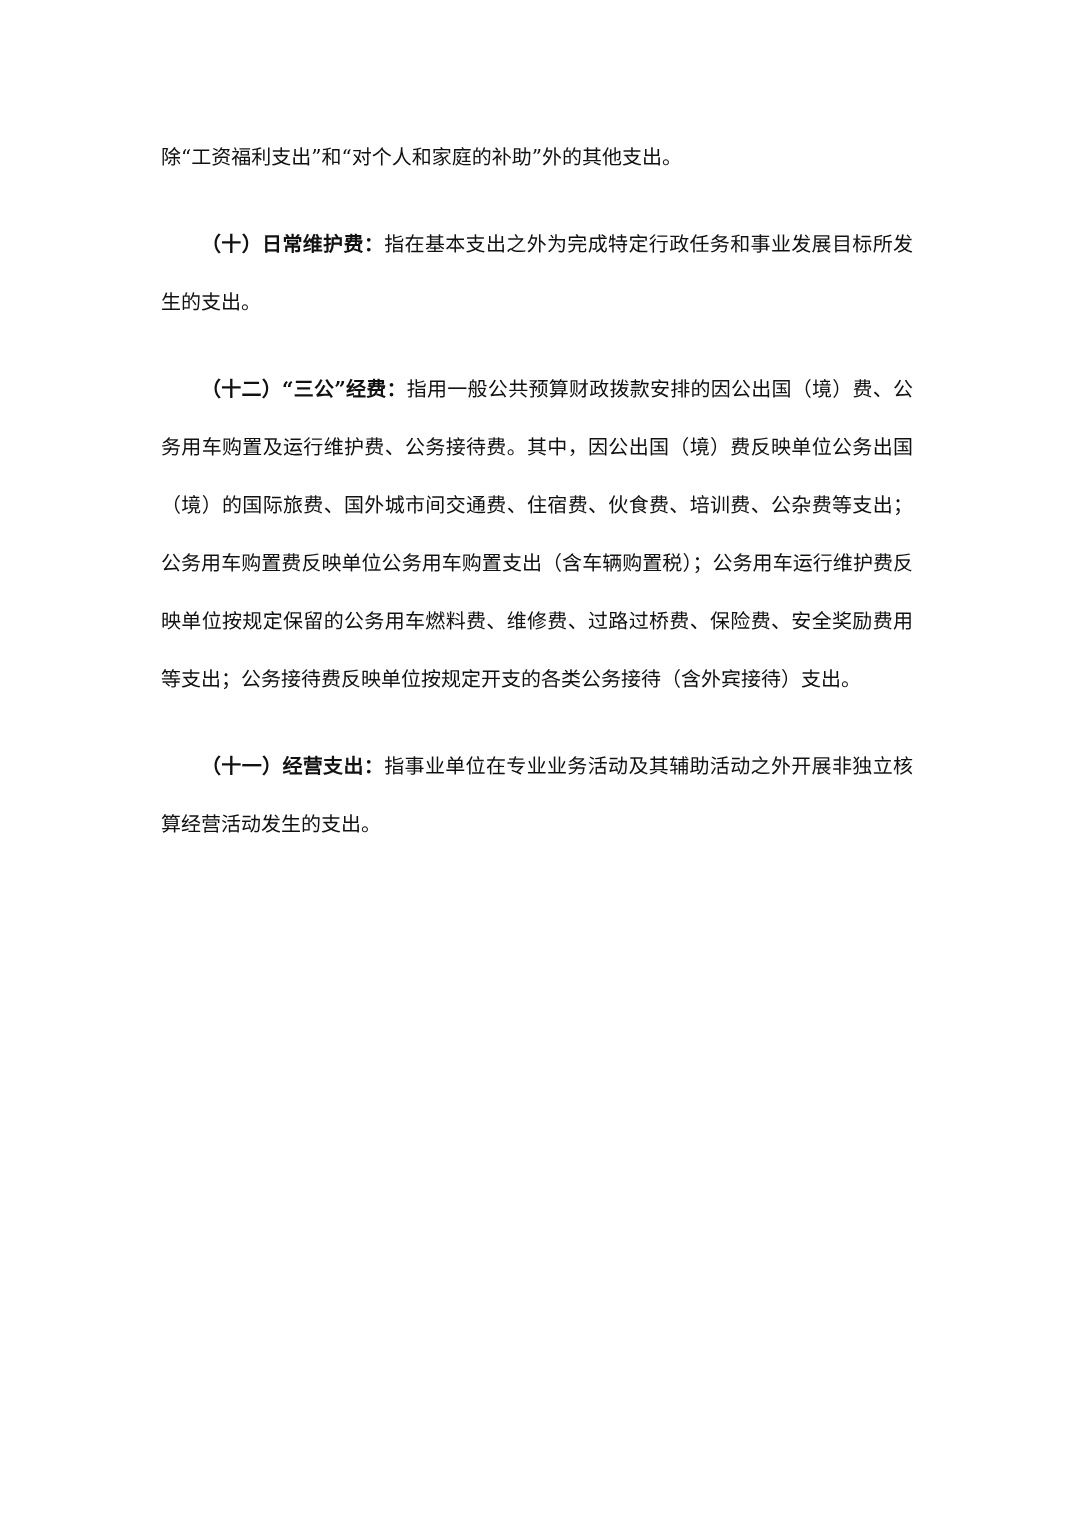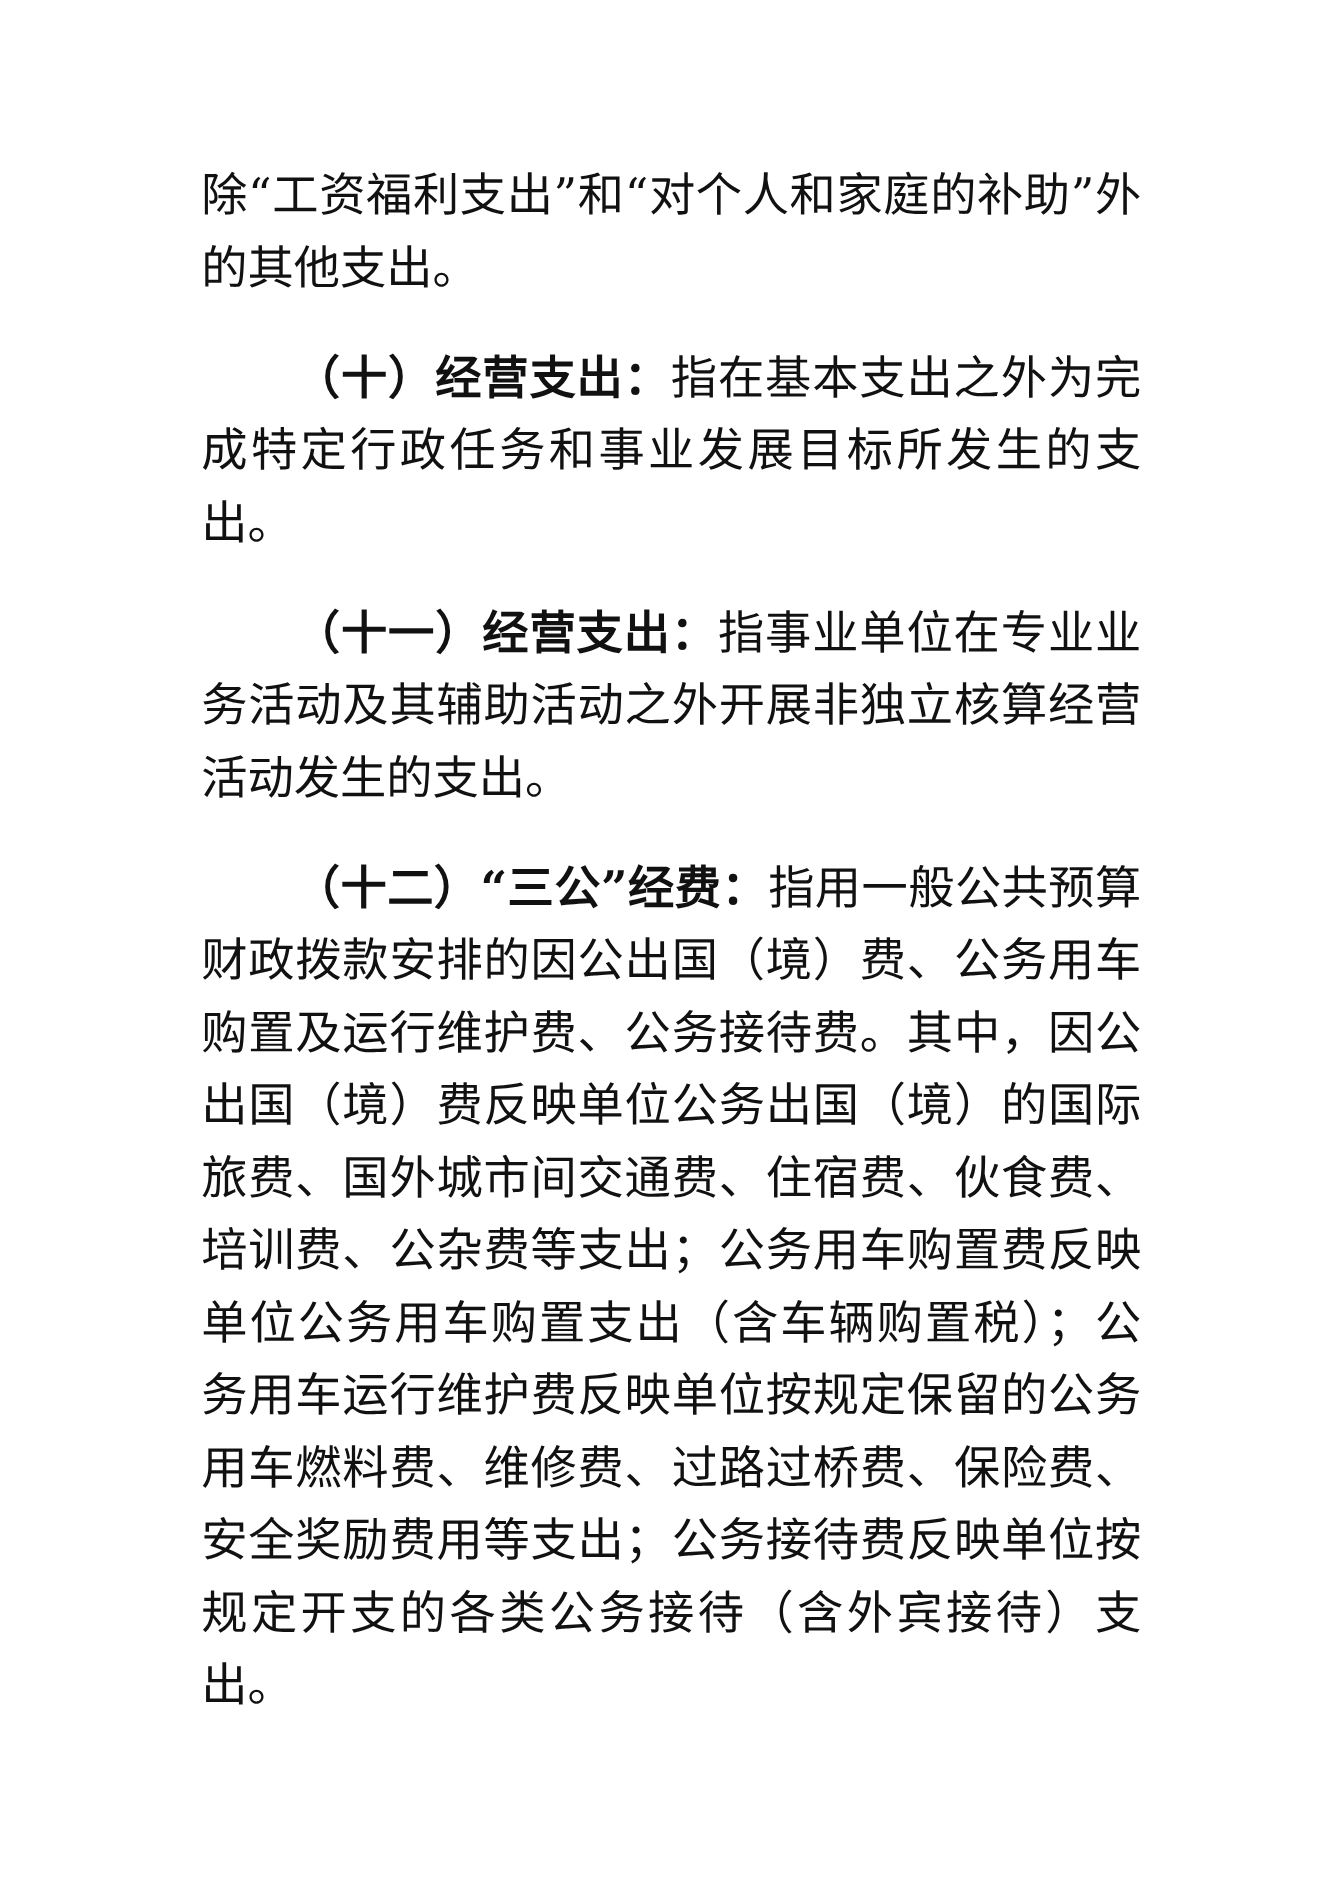--- a/index.html
+++ b/index.html
@@ -11,21 +11,21 @@
     width: 1074px;
     height: 1520px;
     overflow: hidden;
     font-family: "DejaVu Serif", "Liberation Serif", serif;
   }
   .page {
     width: 752px;
     margin: 0 auto;
     padding-top: 128px;
     color: #111111;
-    font-size: 37px;
+    font-size: 20px;
     line-height: 58px;
     text-align: justify;
     text-justify: inter-character;
   }
   .para {
     margin: 0 0 29px 0;
     word-break: break-all;
   }
   .para.indent {
     text-indent: 2em;
@@ -34,20 +34,20 @@
     font-weight: bold;
   }
 </style>
 </head>
 <body style="background: rgb(255, 255, 255);">
 
 <div class="page" style="color: rgb(17, 17, 17);">
   <div id="paragraphs">
   <p class="para"><span class="body-text">除“工资福利支出”和“对个人和家庭的补助”外的其他支出。</span></p>
 
-  <p class="para indent"><b class="lead">（十）经营支出：</b><span class="body-text">指在基本支出之外为完成特定行政任务和事业发展目标所发生的支出。</span></p>
+  <p class="para indent"><b class="lead">（十）日常维护费：</b><span class="body-text">指在基本支出之外为完成特定行政任务和事业发展目标所发生的支出。</span></p>
+
+  <p class="para indent"><b class="lead">（十二）“三公”经费：</b><span class="body-text">指用一般公共预算财政拨款安排的因公出国（境）费、公务用车购置及运行维护费、公务接待费。其中，因公出国（境）费反映单位公务出国（境）的国际旅费、国外城市间交通费、住宿费、伙食费、培训费、公杂费等支出；公务用车购置费反映单位公务用车购置支出（含车辆购置税）；公务用车运行维护费反映单位按规定保留的公务用车燃料费、维修费、过路过桥费、保险费、安全奖励费用等支出；公务接待费反映单位按规定开支的各类公务接待（含外宾接待）支出。</span></p>
 
   <p class="para indent"><b class="lead">（十一）经营支出：</b><span class="body-text">指事业单位在专业业务活动及其辅助活动之外开展非独立核算经营活动发生的支出。</span></p>
-
-  <p class="para indent"><b class="lead">（十二）“三公”经费：</b><span class="body-text">指用一般公共预算财政拨款安排的因公出国（境）费、公务用车购置及运行维护费、公务接待费。其中，因公出国（境）费反映单位公务出国（境）的国际旅费、国外城市间交通费、住宿费、伙食费、培训费、公杂费等支出；公务用车购置费反映单位公务用车购置支出（含车辆购置税）；公务用车运行维护费反映单位按规定保留的公务用车燃料费、维修费、过路过桥费、保险费、安全奖励费用等支出；公务接待费反映单位按规定开支的各类公务接待（含外宾接待）支出。</span></p>
 
 </div>
 </div>
 
 </body></html>

